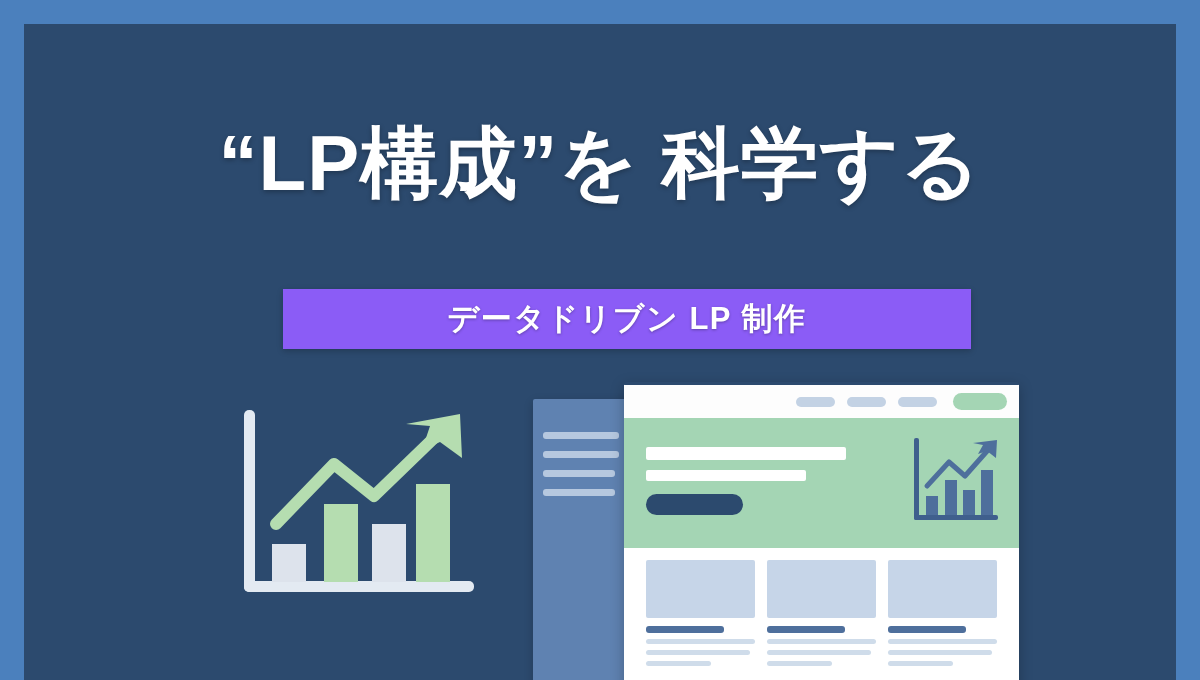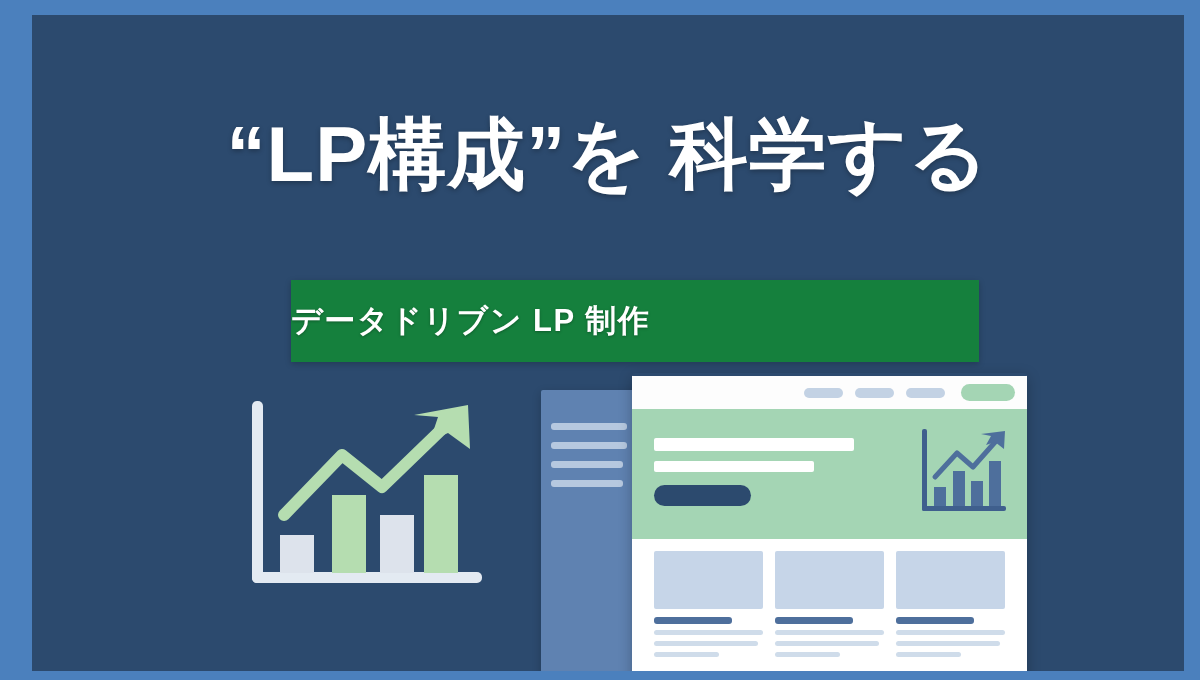--- a/index.html
+++ b/index.html
@@ -12,25 +12,24 @@
   body { background:#4b80bd; }
 
   
   .frame {
     position:relative;
     width:1200px; height:680px;
     background:#4b80bd;
   }
   .stage {
     position:absolute;
-    left:24px; top:15px;
+    left:24px; top:24px;
     width:1152px; height:656px;
     background:#2c4a6e;
     overflow:hidden;
-    margin-left:8px;
   }
 
   
   .headline {
     position:absolute;
     left:0; top:96px;
     width:100%;
     text-align:center;
     color:#ffffff;
     font-size:78px;
@@ -38,24 +37,25 @@
     letter-spacing:1px;
     line-height:1.12;
     white-space:nowrap;
     text-shadow:0 2px 5px rgba(0,0,0,0.28);
   }
 
   
   .badge {
     position:absolute;
     left:259px; top:265px;
-    width:688px; height:82px;
-    background:#15803d;
+    width:688px; height:60px;
+    background:#8b5cf6;
     display:flex;
     align-items:center;
+    justify-content:center;
     box-shadow:0 2px 6px rgba(0,0,0,0.22);
   }
   .badge-text {
     color:#ffffff;
     font-size:31px;
     font-weight:bold;
     letter-spacing:1.5px;
     white-space:nowrap;
     text-shadow:0 1px 3px rgba(0,0,0,0.3);
   }

